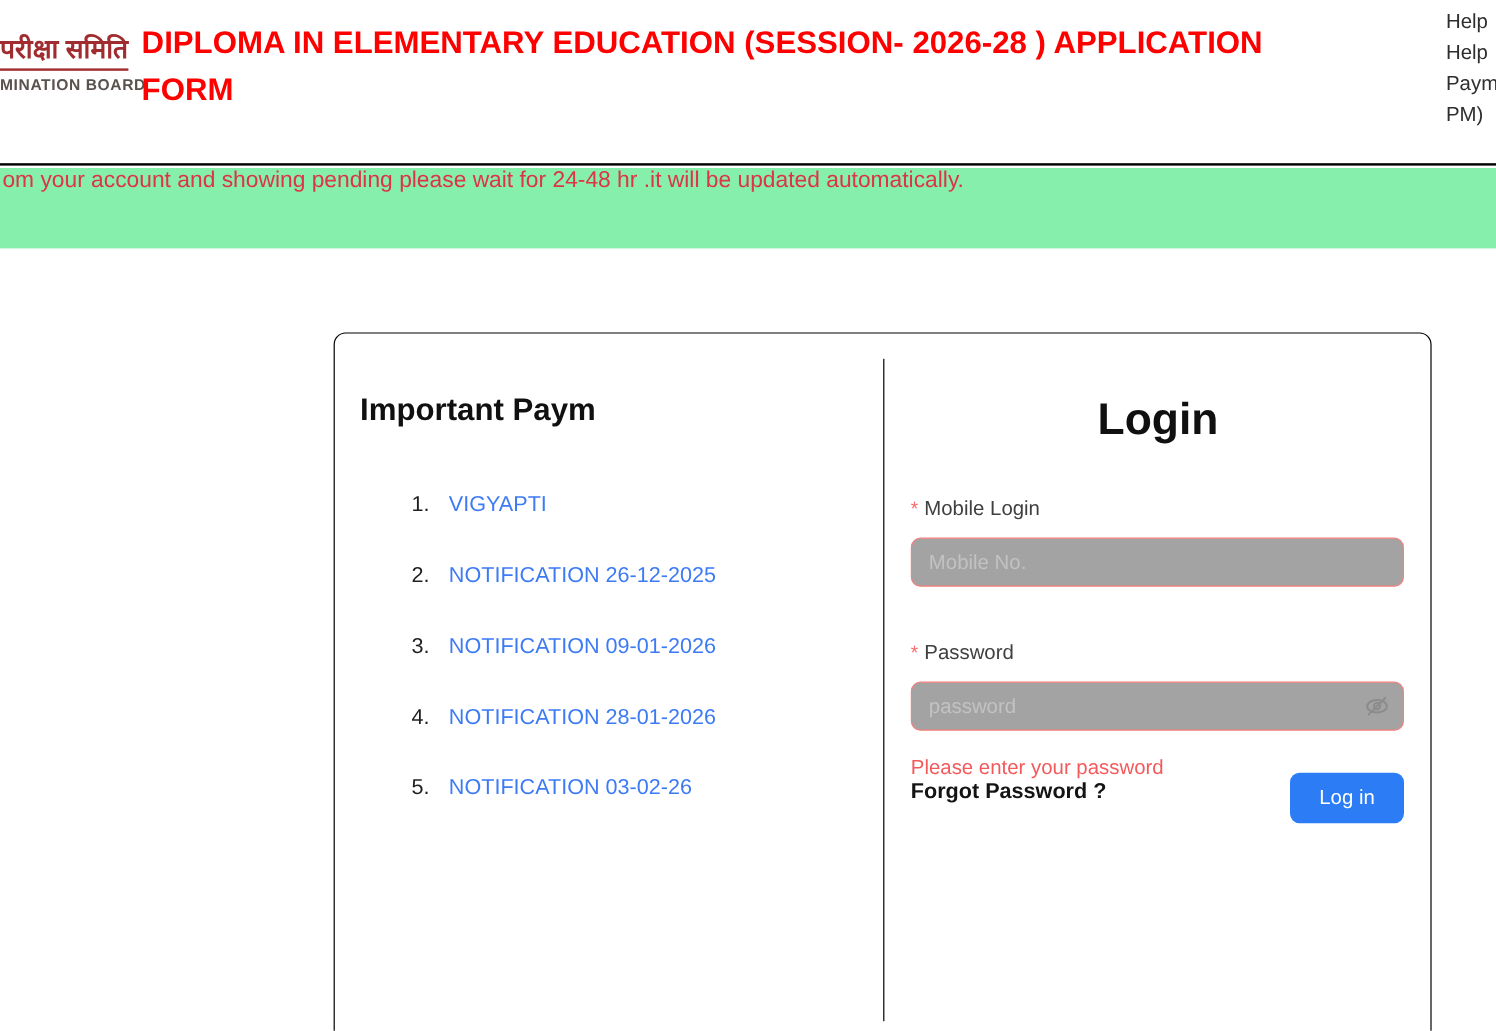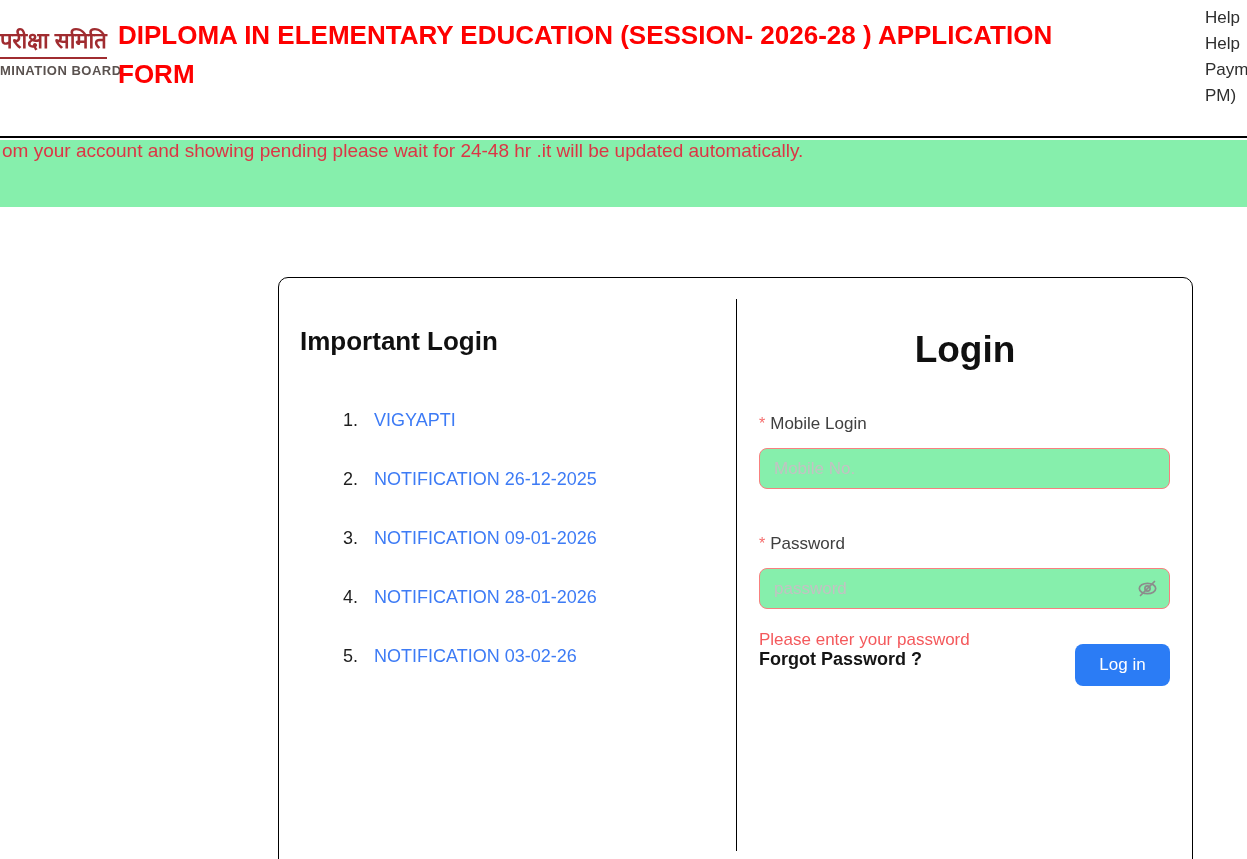--- a/index.html
+++ b/index.html
@@ -76,21 +76,21 @@
   .label-password { top: 256px; }
   .input-wrap {
     position: absolute; left: 480px; width: 411px; height: 41px;
   }
   .input-wrap-mobile { top: 170px; }
   .input-wrap-password { top: 290px; }
   .text-input {
     width: 100%; height: 100%;
     border: 1px solid #f8807f; border-radius: 8px;
     padding: 0 40px 0 14px; font-size: 17px; color: #333;
-    outline: none; background: #86efac;
+    outline: none; background: #a3a3a3;
     font-family: "Liberation Sans", sans-serif;
   }
   .text-input::placeholder { color: #c2c2c2; opacity: 1; }
   .eye-toggle {
     position: absolute; right: 11px; top: 9px; width: 23px; height: 23px;
     background: none; border: none; cursor: pointer; padding: 0;
   }
   .form-error { position: absolute; left: 480px; font-size: 17px; color: #f4595c; }
   .error-mobile { top: 221px; }
   .error-password { top: 352px; }
@@ -123,21 +123,21 @@
   </div>
 </div>
 
 <div class="banner">
   <span class="banner-text">om your account and showing pending please wait for 24-48 hr .it will be updated automatically.</span>
 </div>
 
 <div class="card">
   <div class="card-divider"></div>
 
-  <div class="links-title">Important Login</div>
+  <div class="links-title">Important Paym</div>
   <ol class="links-list">
     <li>
       <span class="link-number">1.</span>
       <a class="link-anchor">VIGYAPTI</a>
     </li>
     <li>
       <span class="link-number">2.</span>
       <a class="link-anchor">NOTIFICATION 26-12-2025</a>
     </li>
     <li>

